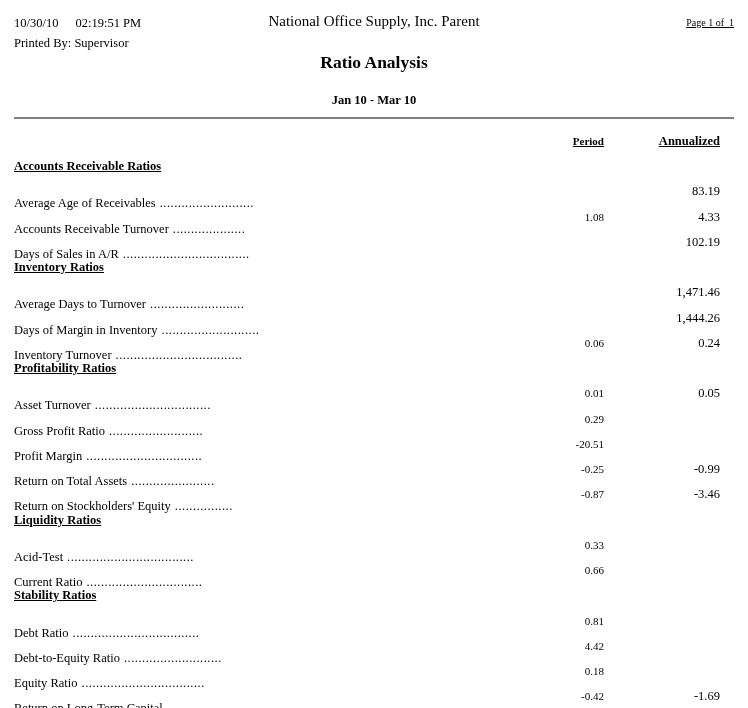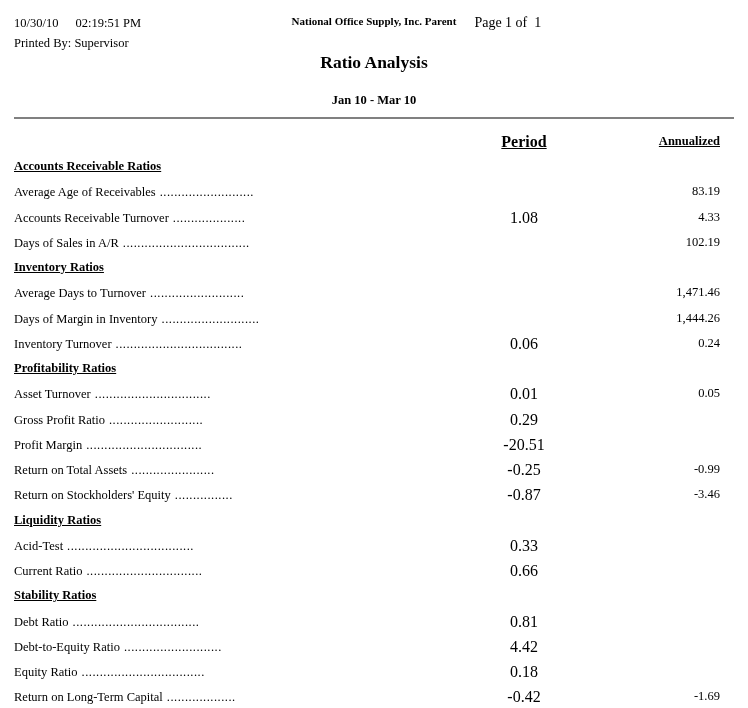--- a/index.html
+++ b/index.html
@@ -10,50 +10,49 @@
     background:#ffffff;
     font-family:"Liberation Serif","DejaVu Serif",serif;
     color:#000;
     overflow:hidden;
   }
   
   .hdr {
     display:grid;
     grid-template-columns:1fr auto 1fr;
     padding:13px 14px 0 14px;
-    gap:18px;
   }
   .hdr-left  { font-size:12.5px; line-height:20px; }
   .hdr-left .time { margin-left:17px; }
   .hdr-center { text-align:center; }
-  .company { font-size:11px; font-weight:bold; line-height:17px; }
+  .company { font-size:15px; font-weight:normal; line-height:17px; }
   .report-title { font-size:17.5px; font-weight:bold; line-height:23px; margin-top:21px; }
   .date-range { font-size:12.5px; font-weight:bold; line-height:16px; margin-top:18px; }
-  .hdr-right { font-size:14px; text-align:left; line-height:20px; white-space:pre; }
+  .hdr-right { font-size:10px; text-align:right; line-height:20px; white-space:pre;text-decoration:underline; }
   .rule {
     margin:9px 14px 0 14px;
     border-top:2px solid #808080;
     height:0;
   }
   
   .colhead { position:relative; height:25px; margin-top:10px; font-weight:bold; }
   .colhead .col-period, .colhead .col-annualized { text-decoration:underline; }
   .col-period {
     position:absolute; top:0; left:444px; width:160px;
-    text-align:center; font-size:16px; line-height:25px;
+    text-align:right; font-size:11px; line-height:25px;
   }
   .col-annualized {
     position:absolute; top:0; left:560px; width:160px;
     text-align:right; font-size:12.5px; line-height:25px;
   }
   
   .report-body { margin-top:0; }
   .row { position:relative; height:25.25px; font-size:12.5px; }
   .row .lbl {
-    position:absolute; left:14px; top:1px; line-height:25.25px;
+    position:absolute; left:14px; top:12px; line-height:25.25px;
     white-space:nowrap;
   }
   .row .dots { margin-left:4px; letter-spacing:0.5px; }
   .row .heading {
     position:absolute; left:14px; top:0; line-height:25.25px;
     font-weight:bold; text-decoration:underline; white-space:nowrap;
   }
   .row .col-period, .row .col-annualized { line-height:25.25px; }
 </style>
 </head>

